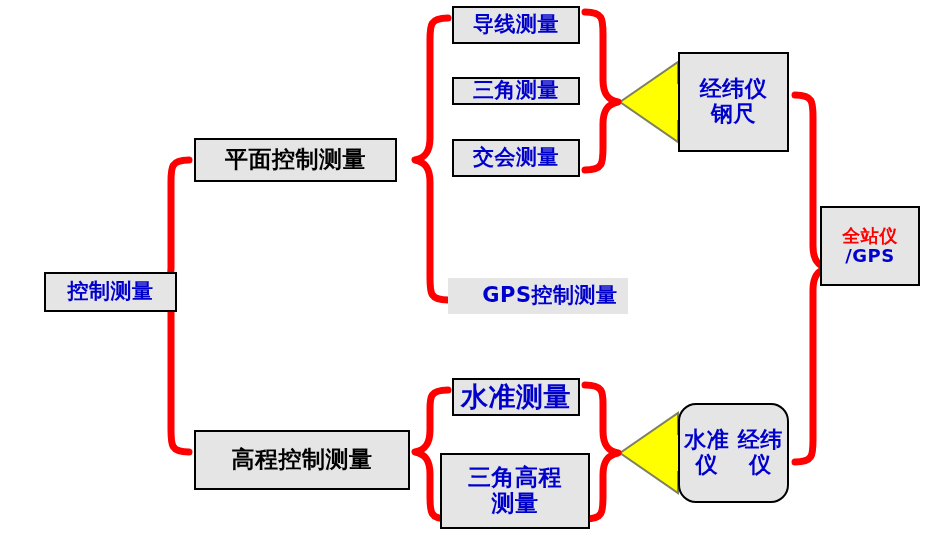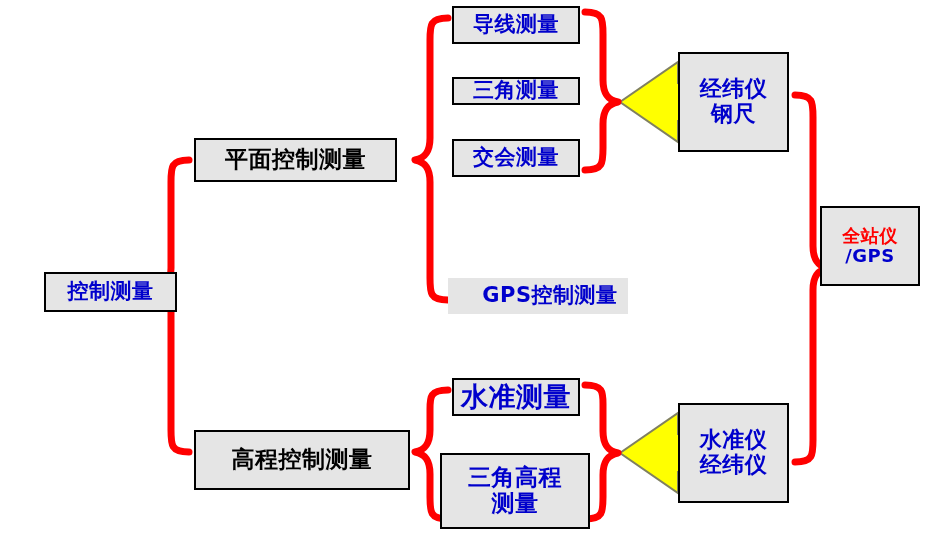--- a/index.html
+++ b/index.html
@@ -155,21 +155,21 @@
   <div class="node txt-blue" style="left:440px; top:453px; width:150px; height:76px; font-size:23px; flex-direction:column;">
     <span>三角高程</span>
     <span>测量</span>
   </div>
 
   <div class="node txt-blue" style="left:678px; top:52px; width:111px; height:100px; font-size:22px; flex-direction:column;">
     <span>经纬仪</span>
     <span>钢尺</span>
   </div>
 
-  <div class="node txt-blue" style="left:678px; top:403px; width:111px; height:100px; font-size:22px; flex-direction:column;">
+  <div class="node txt-blue" style="left:678px; top:403px; width:111px; height:100px; font-size:22px; flex-direction:row;border-radius:18px;">
     <span>水准仪</span>
     <span>经纬仪</span>
   </div>
 
   <div class="node" style="left:820px; top:206px; width:100px; height:80px; font-size:18px; flex-direction:column;text-align:center;">
     <span class="txt-red">全站仪</span>
     <span class="txt-blue">/GPS</span>
   </div>
 
 </div>

